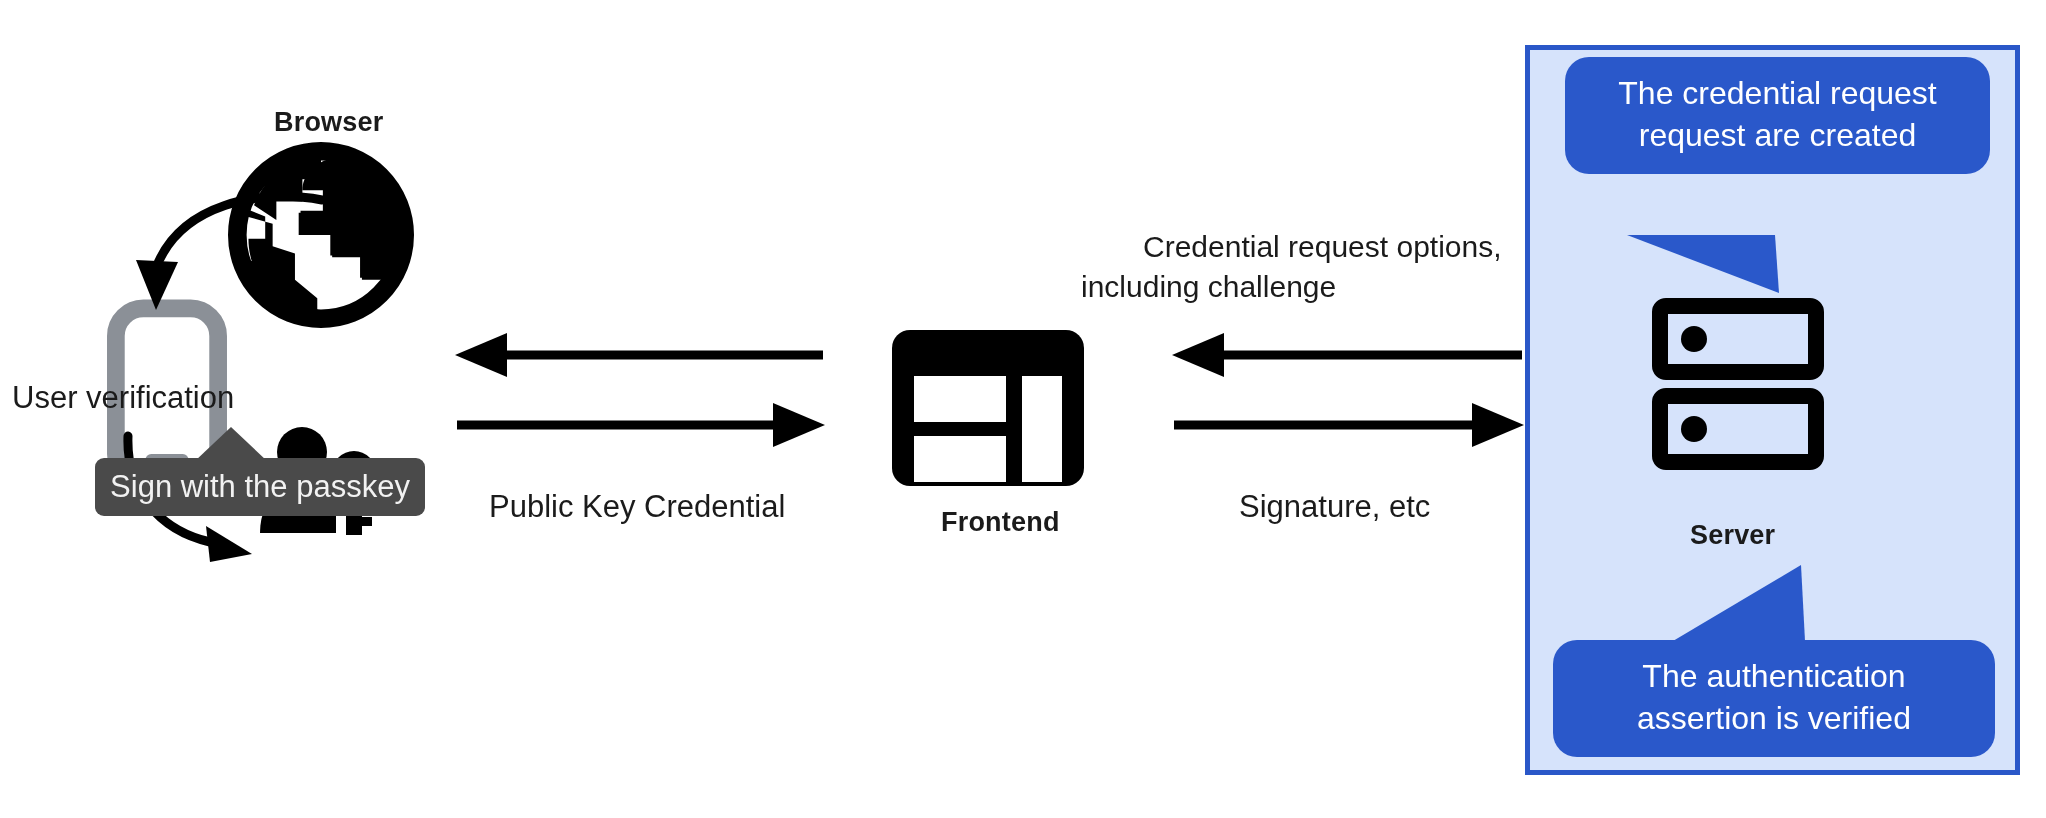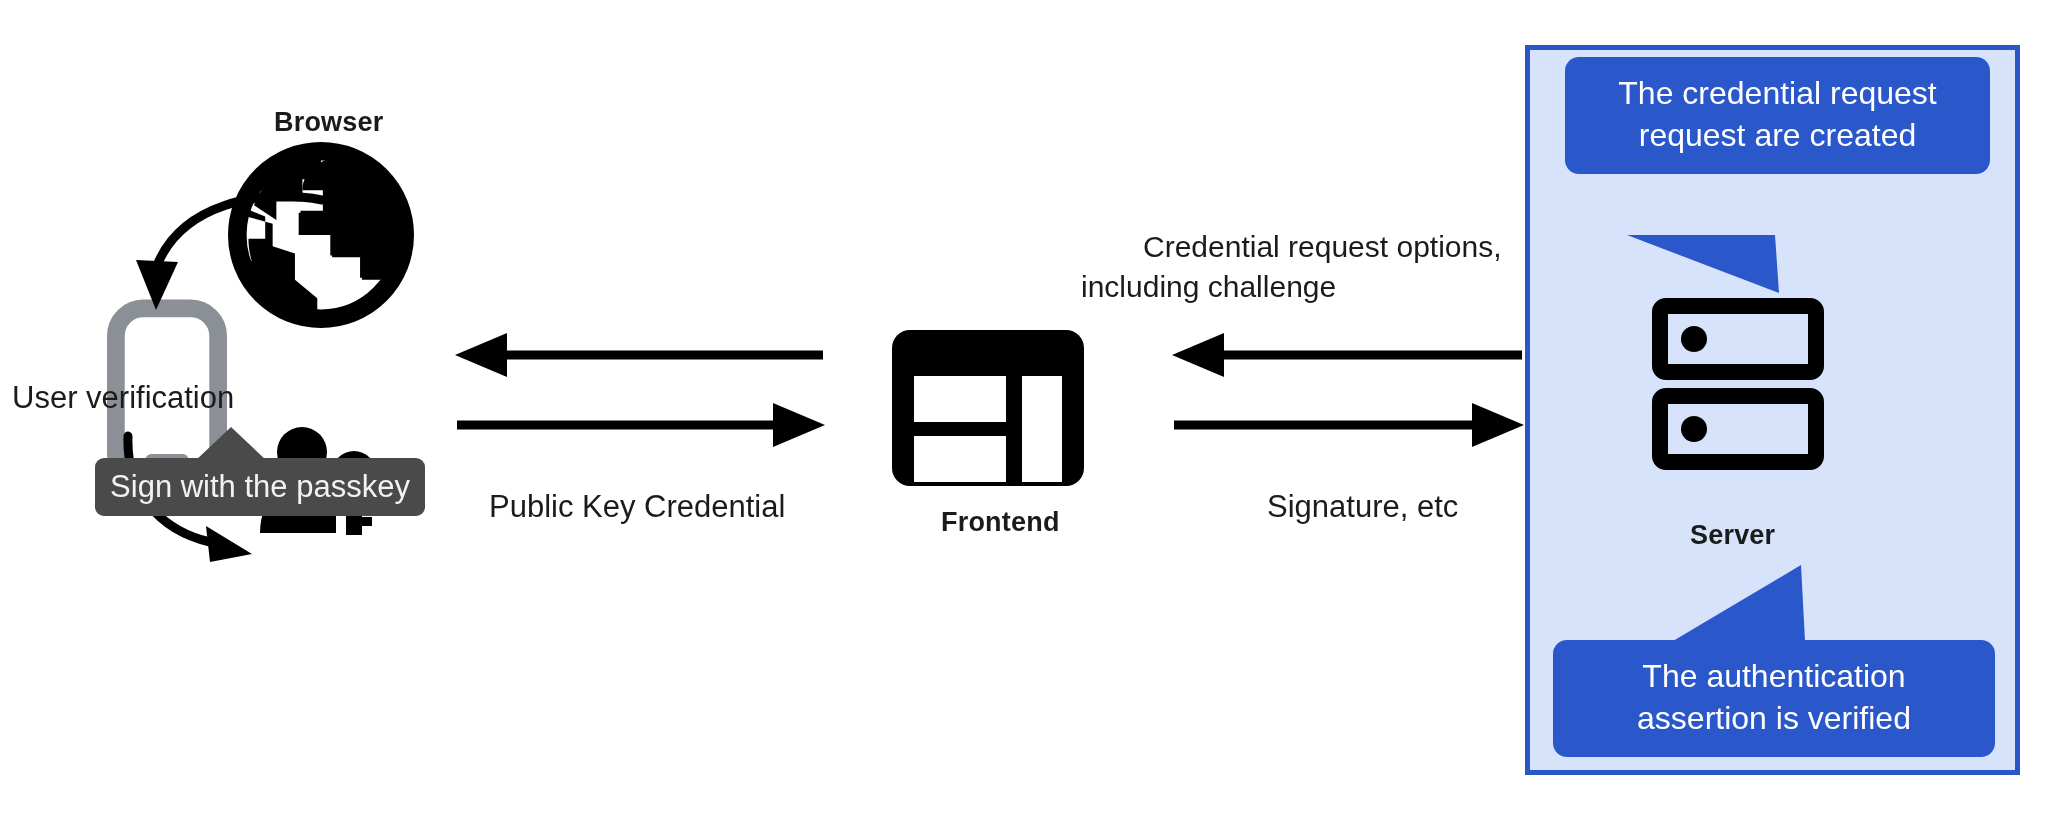--- a/index.html
+++ b/index.html
@@ -48,21 +48,21 @@
     width: 495px;
     height: 730px;
     background: #d6e3fb;
     border: 5px solid #2a57c8;
     box-sizing: border-box;
   }
 
   
   .callout {
     background: #2a58ca;
-    border-radius: 14px;
+    border-radius: 24px;
     color: #ffffff;
     font-size: 32px;
     line-height: 1.30;
     text-align: center;
     padding: 16px 22px 18px 22px;
     box-sizing: border-box;
   }
   .callout-tail { width: 0; height: 0; }
 
   
@@ -191,21 +191,21 @@
     </svg>
   </div>
 
   <div class="abs" style="left:1172px; top:400px;">
     <svg width="352" height="50" viewBox="0 0 352 50">
       <line x1="2" y1="25" x2="304" y2="25" stroke="#000" stroke-width="9"></line>
       <polygon points="352,25 300,3 300,47" fill="#000"></polygon>
     </svg>
   </div>
 
-  <div class="abs label" style="left:1239px; top:487px; font-size:31px;margin-left:28px;">Signature, etc</div>
+  <div class="abs label" style="left:1239px; top:487px; font-size:31px;">Signature, etc</div>
 
   <div class="abs" style="left:1565px; top:235px;">
     <svg width="230" height="60" viewBox="0 0 230 60">
       <polygon points="62,0 210,0 214,58" fill="#2a58ca"></polygon>
     </svg>
   </div>
   <div class="abs callout" style="left:1565px; top:57px; width:425px;">
     <div>The credential request</div>
     <div>request are created</div>
   </div>

